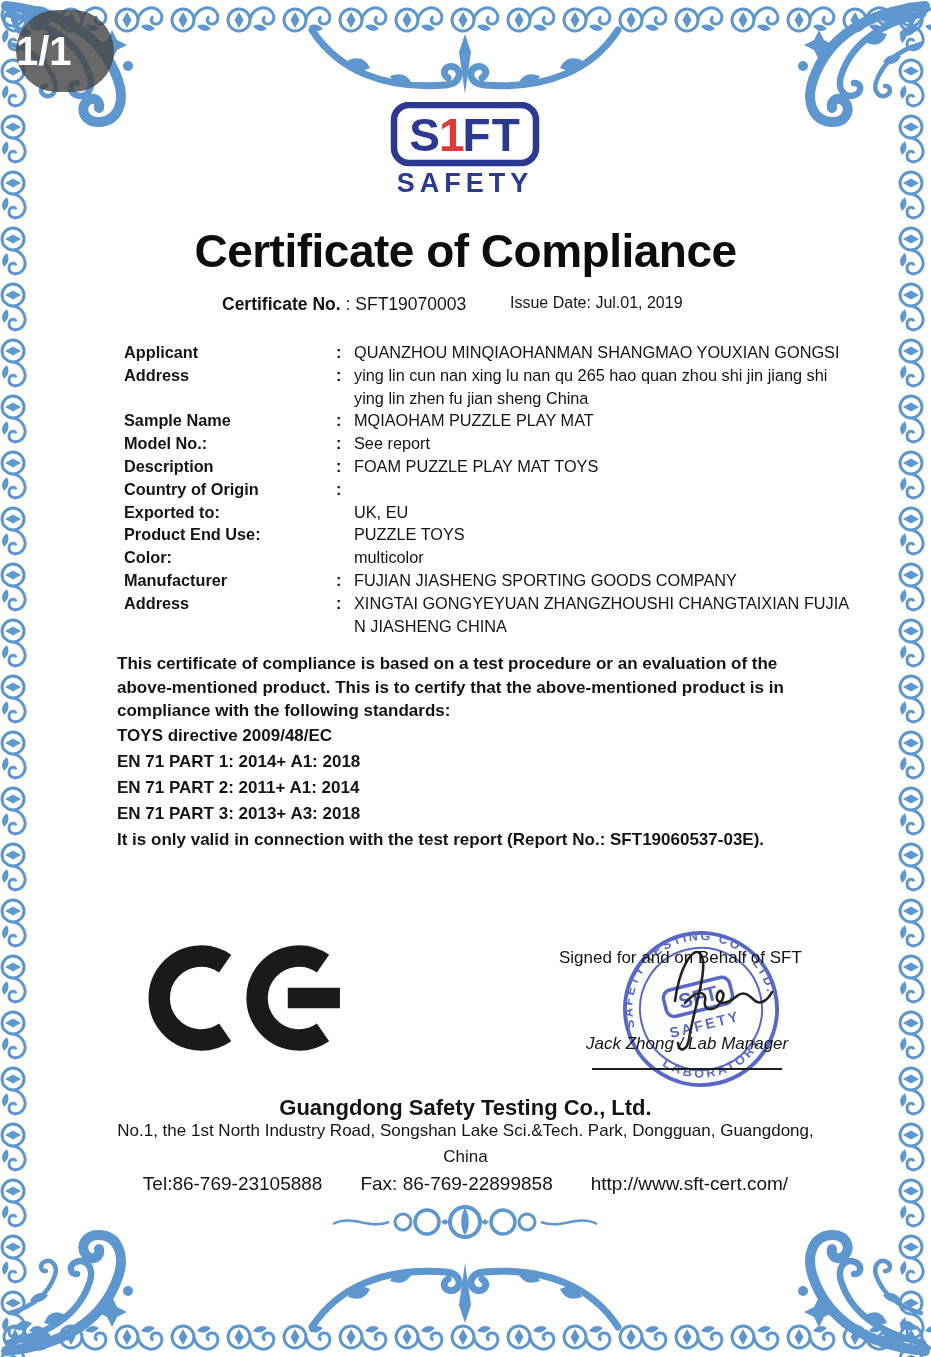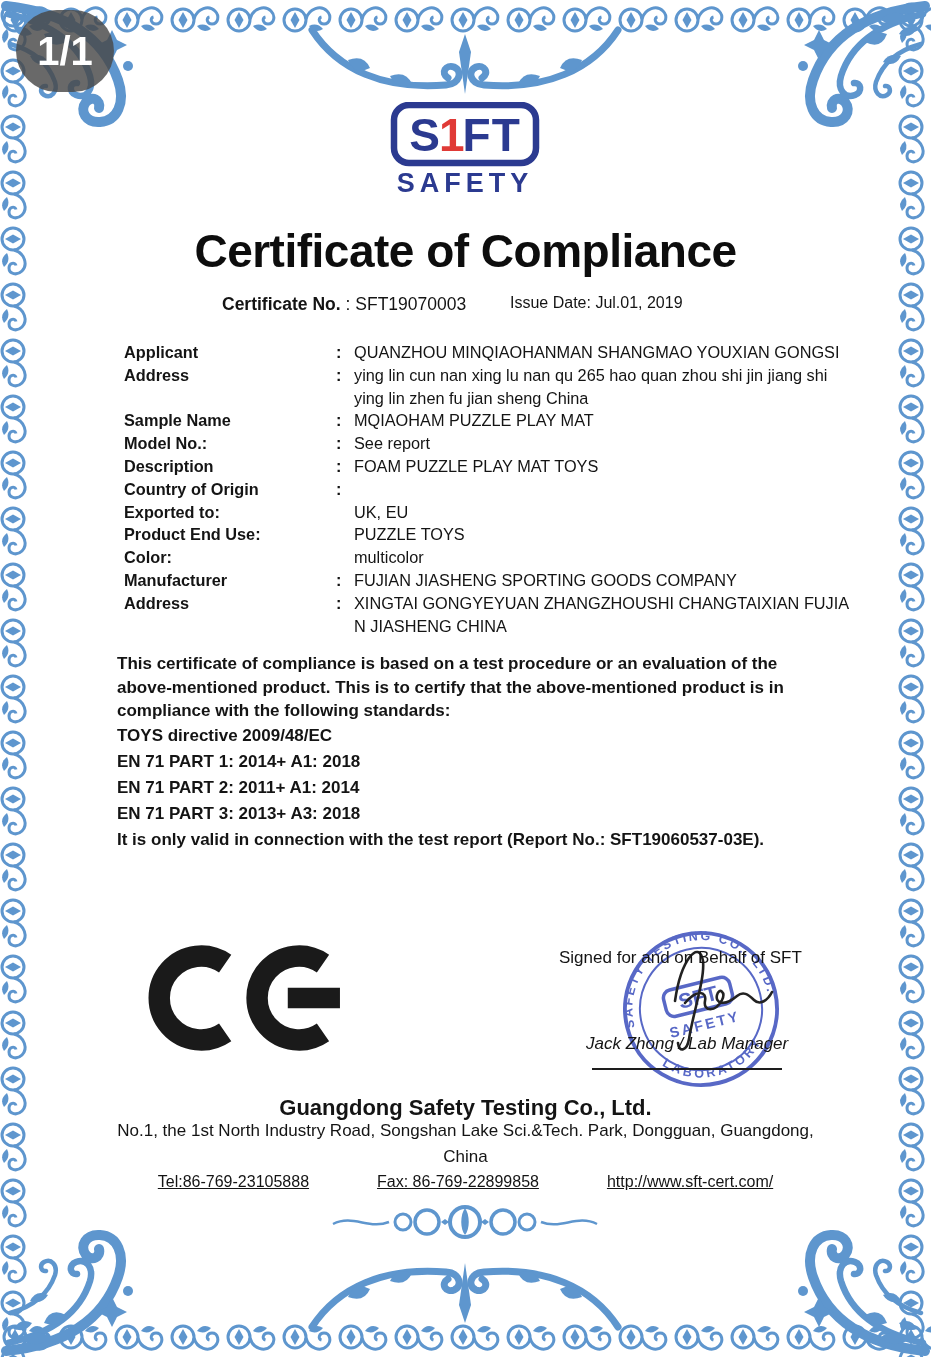--- a/index.html
+++ b/index.html
@@ -5,21 +5,21 @@
   html,body{margin:0;padding:0;background:#ffffff;}
   .page{position:relative;width:931px;height:1357px;background:#fff;overflow:hidden;
         font-family:"Liberation Sans","DejaVu Sans",sans-serif;color:#141414;}
   
   .bs{fill:none;stroke:#5e96ce;}
   .bf{fill:#5e96ce;stroke:none;}
   #border-svg{position:absolute;left:0;top:0;z-index:1;}
   .content{position:absolute;left:0;top:0;width:931px;height:958px;z-index:2;}
   
   .badge{position:absolute;left:16px;top:10px;width:98px;height:82px;border-radius:44px;
-         background:rgba(72,72,72,.82);display:flex;align-items:center;justify-content:center;
+         background:rgba(72,72,72,.82);display:flex;align-items:center;justify-content:flex-start;
          color:#fff;font-size:40px;font-weight:bold;z-index:3;}
   .logo-wrap{position:absolute;left:390px;top:102px;width:150px;height:96px;}
   .title{position:absolute;left:0;top:224px;width:100%;text-align:center;
          font-size:46px;font-weight:bold;letter-spacing:-.5px;color:#0d0d0d;}
   .meta-left{position:absolute;left:222px;top:294px;font-size:17.5px;}
   .meta-left b{font-weight:bold;}
   .meta-right{position:absolute;left:510px;top:294px;font-size:16px;}
   .fields{position:absolute;left:92px;top:341px;width:758px;font-size:16.3px;line-height:22.8px;}
   .frow{display:flex;align-items:flex-start;margin-left:32px;}
   .flabel{width:212px;font-weight:bold;flex:none;}
@@ -30,21 +30,21 @@
   .intro{line-height:23.5px;}
   .std{line-height:26px;}
   .ce-wrap{position:absolute;left:148px;top:944px;}
   .signedfor{position:absolute;left:559px;top:948px;font-size:17px;}
   .stamp-wrap{position:absolute;left:591px;top:897px;}
   .sigline{position:absolute;left:592px;top:1068px;width:190px;border-top:2px solid #1d1d1d;}
   .signatory{position:absolute;left:586px;top:1034px;width:210px;font-size:17px;font-style:italic;}
   .f-company{position:absolute;left:0;top:1095px;width:100%;text-align:center;font-size:22px;font-weight:bold;}
   .f-addr1{position:absolute;left:0;top:1121px;width:100%;text-align:center;font-size:17px;}
   .f-addr2{position:absolute;left:0;top:1147px;width:100%;text-align:center;font-size:17px;}
-  .f-tel{position:absolute;left:0;top:1173px;width:100%;display:flex;justify-content:center;gap:68px;font-size:16px;text-decoration:underline;}
+  .f-tel{position:absolute;left:0;top:1173px;width:100%;display:flex;justify-content:center;gap:38px;font-size:19px;}
   .divider-wrap{position:absolute;left:325px;top:1198px;}
 </style>
 </head>
 <body>
 
 <div class="page">
 
   <svg id="border-svg" width="931" height="1357" viewBox="0 0 931 1357">
     <defs>
       <g id="vine">

